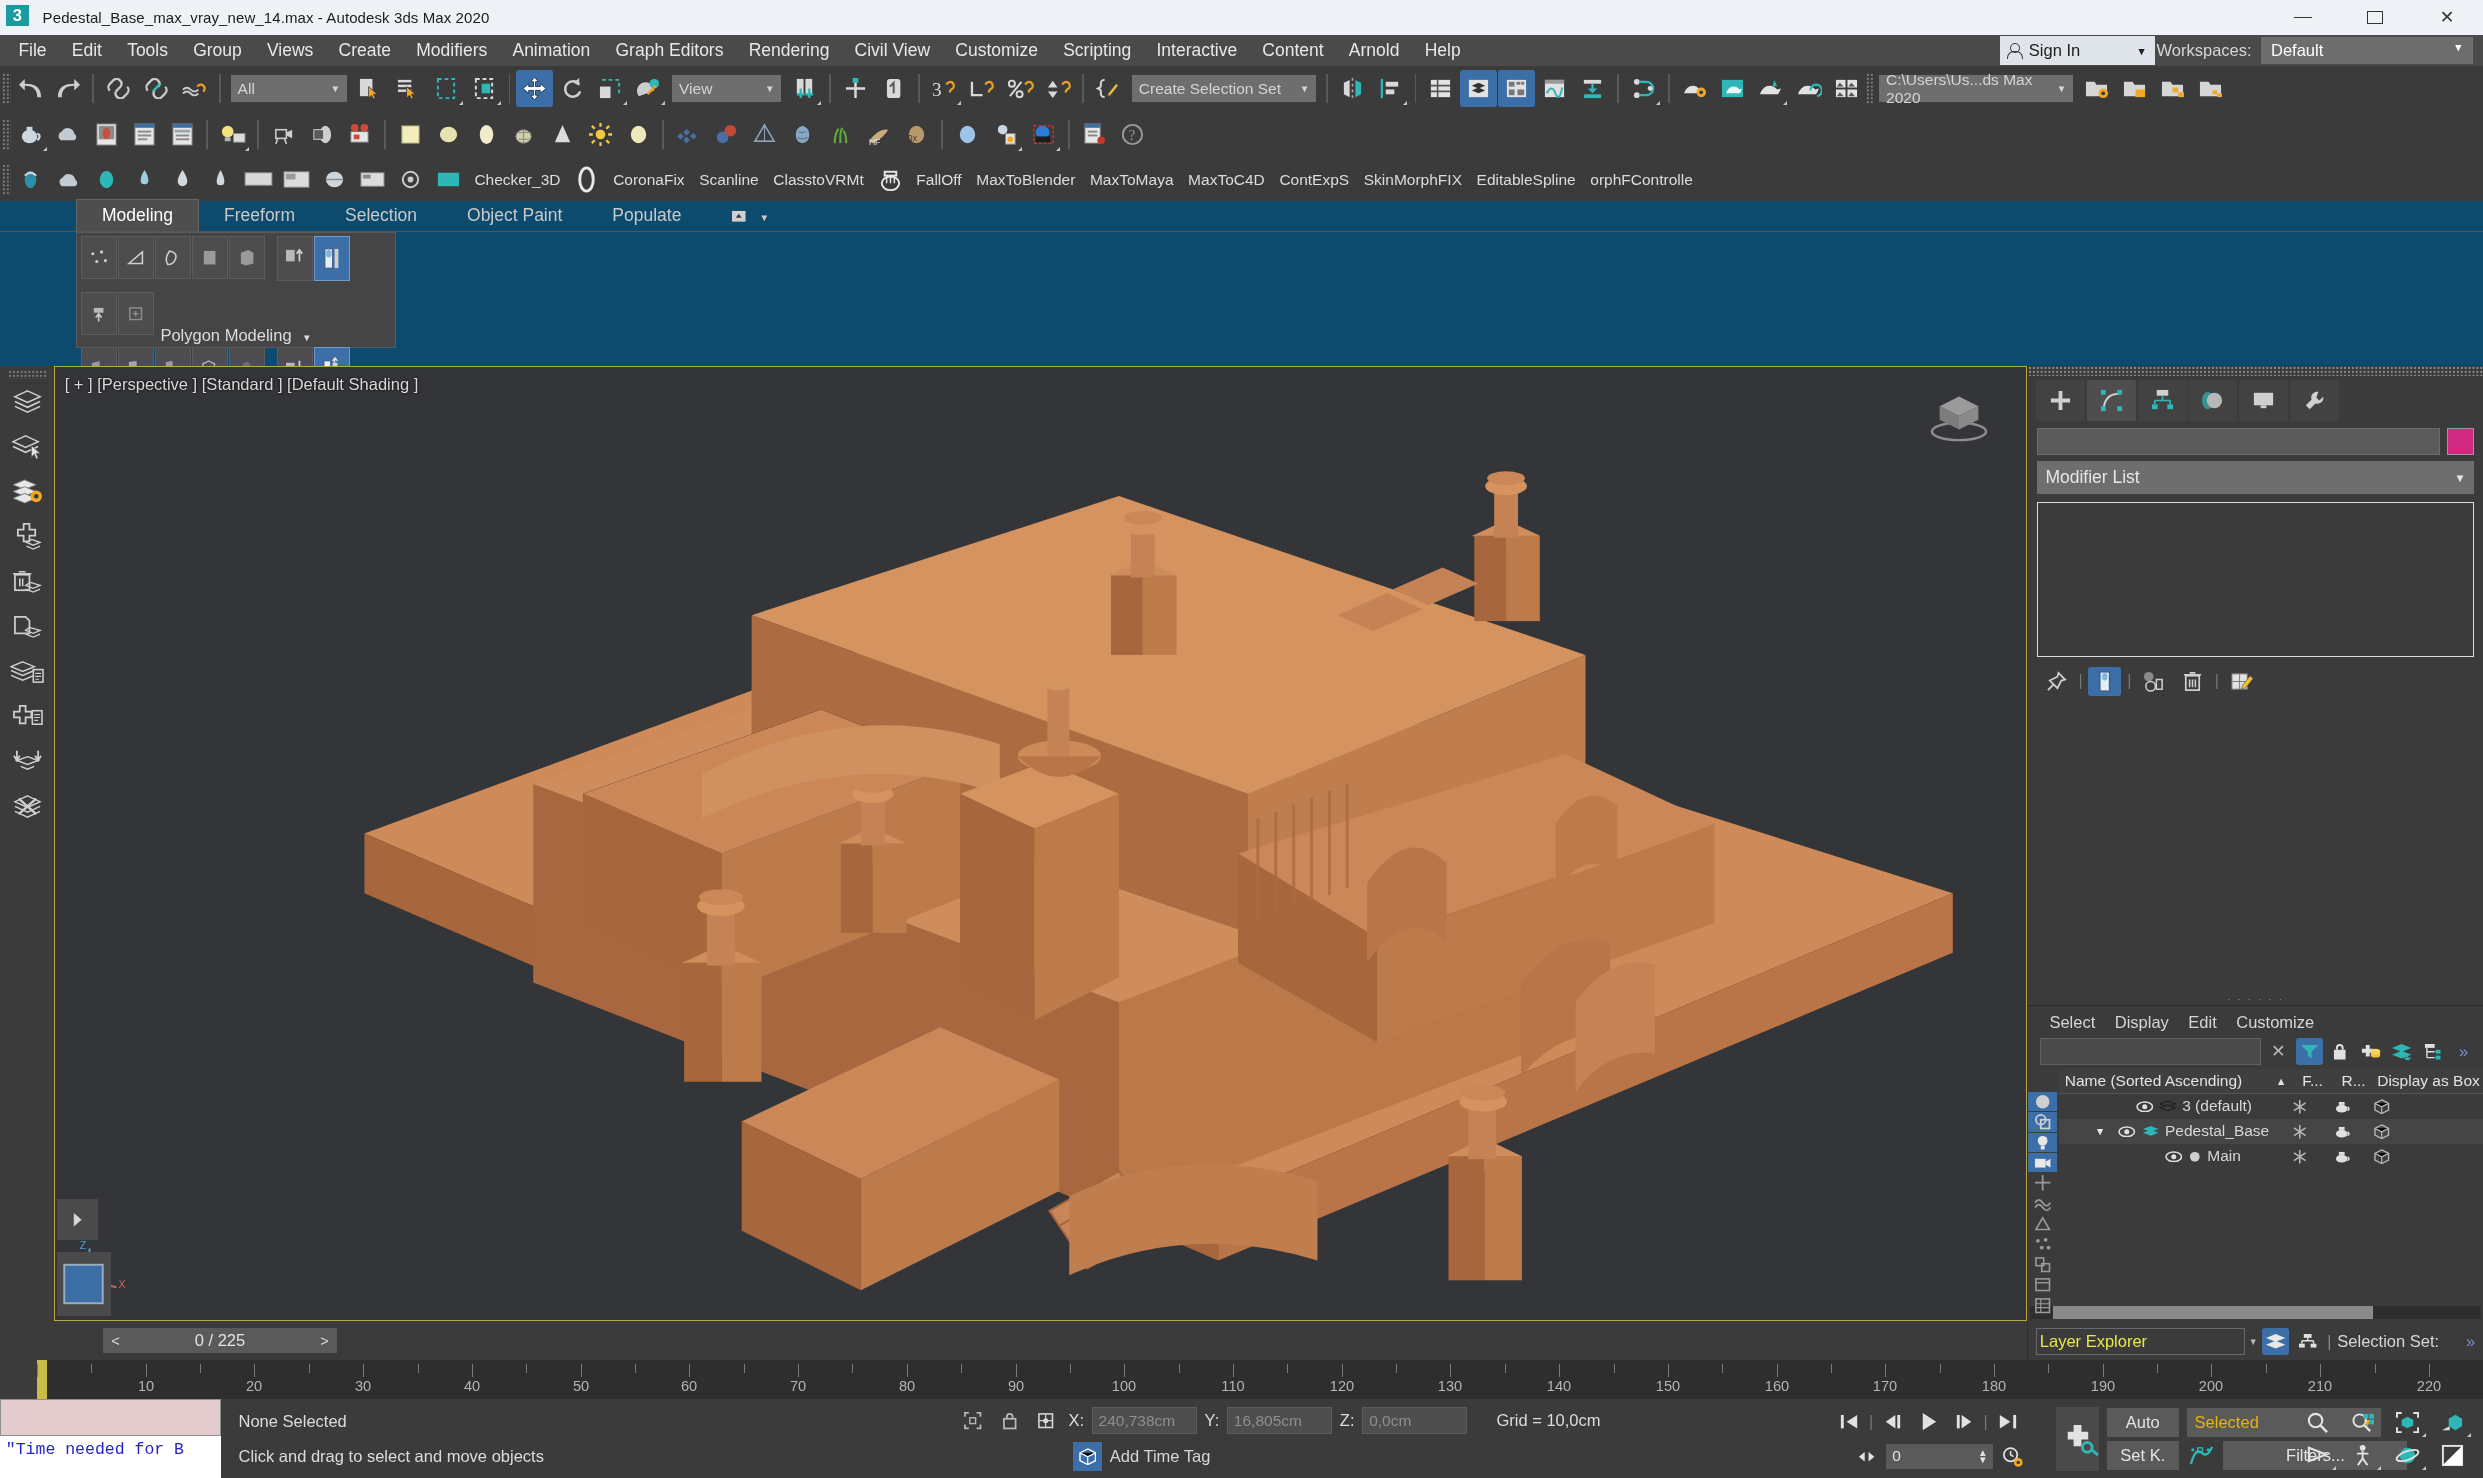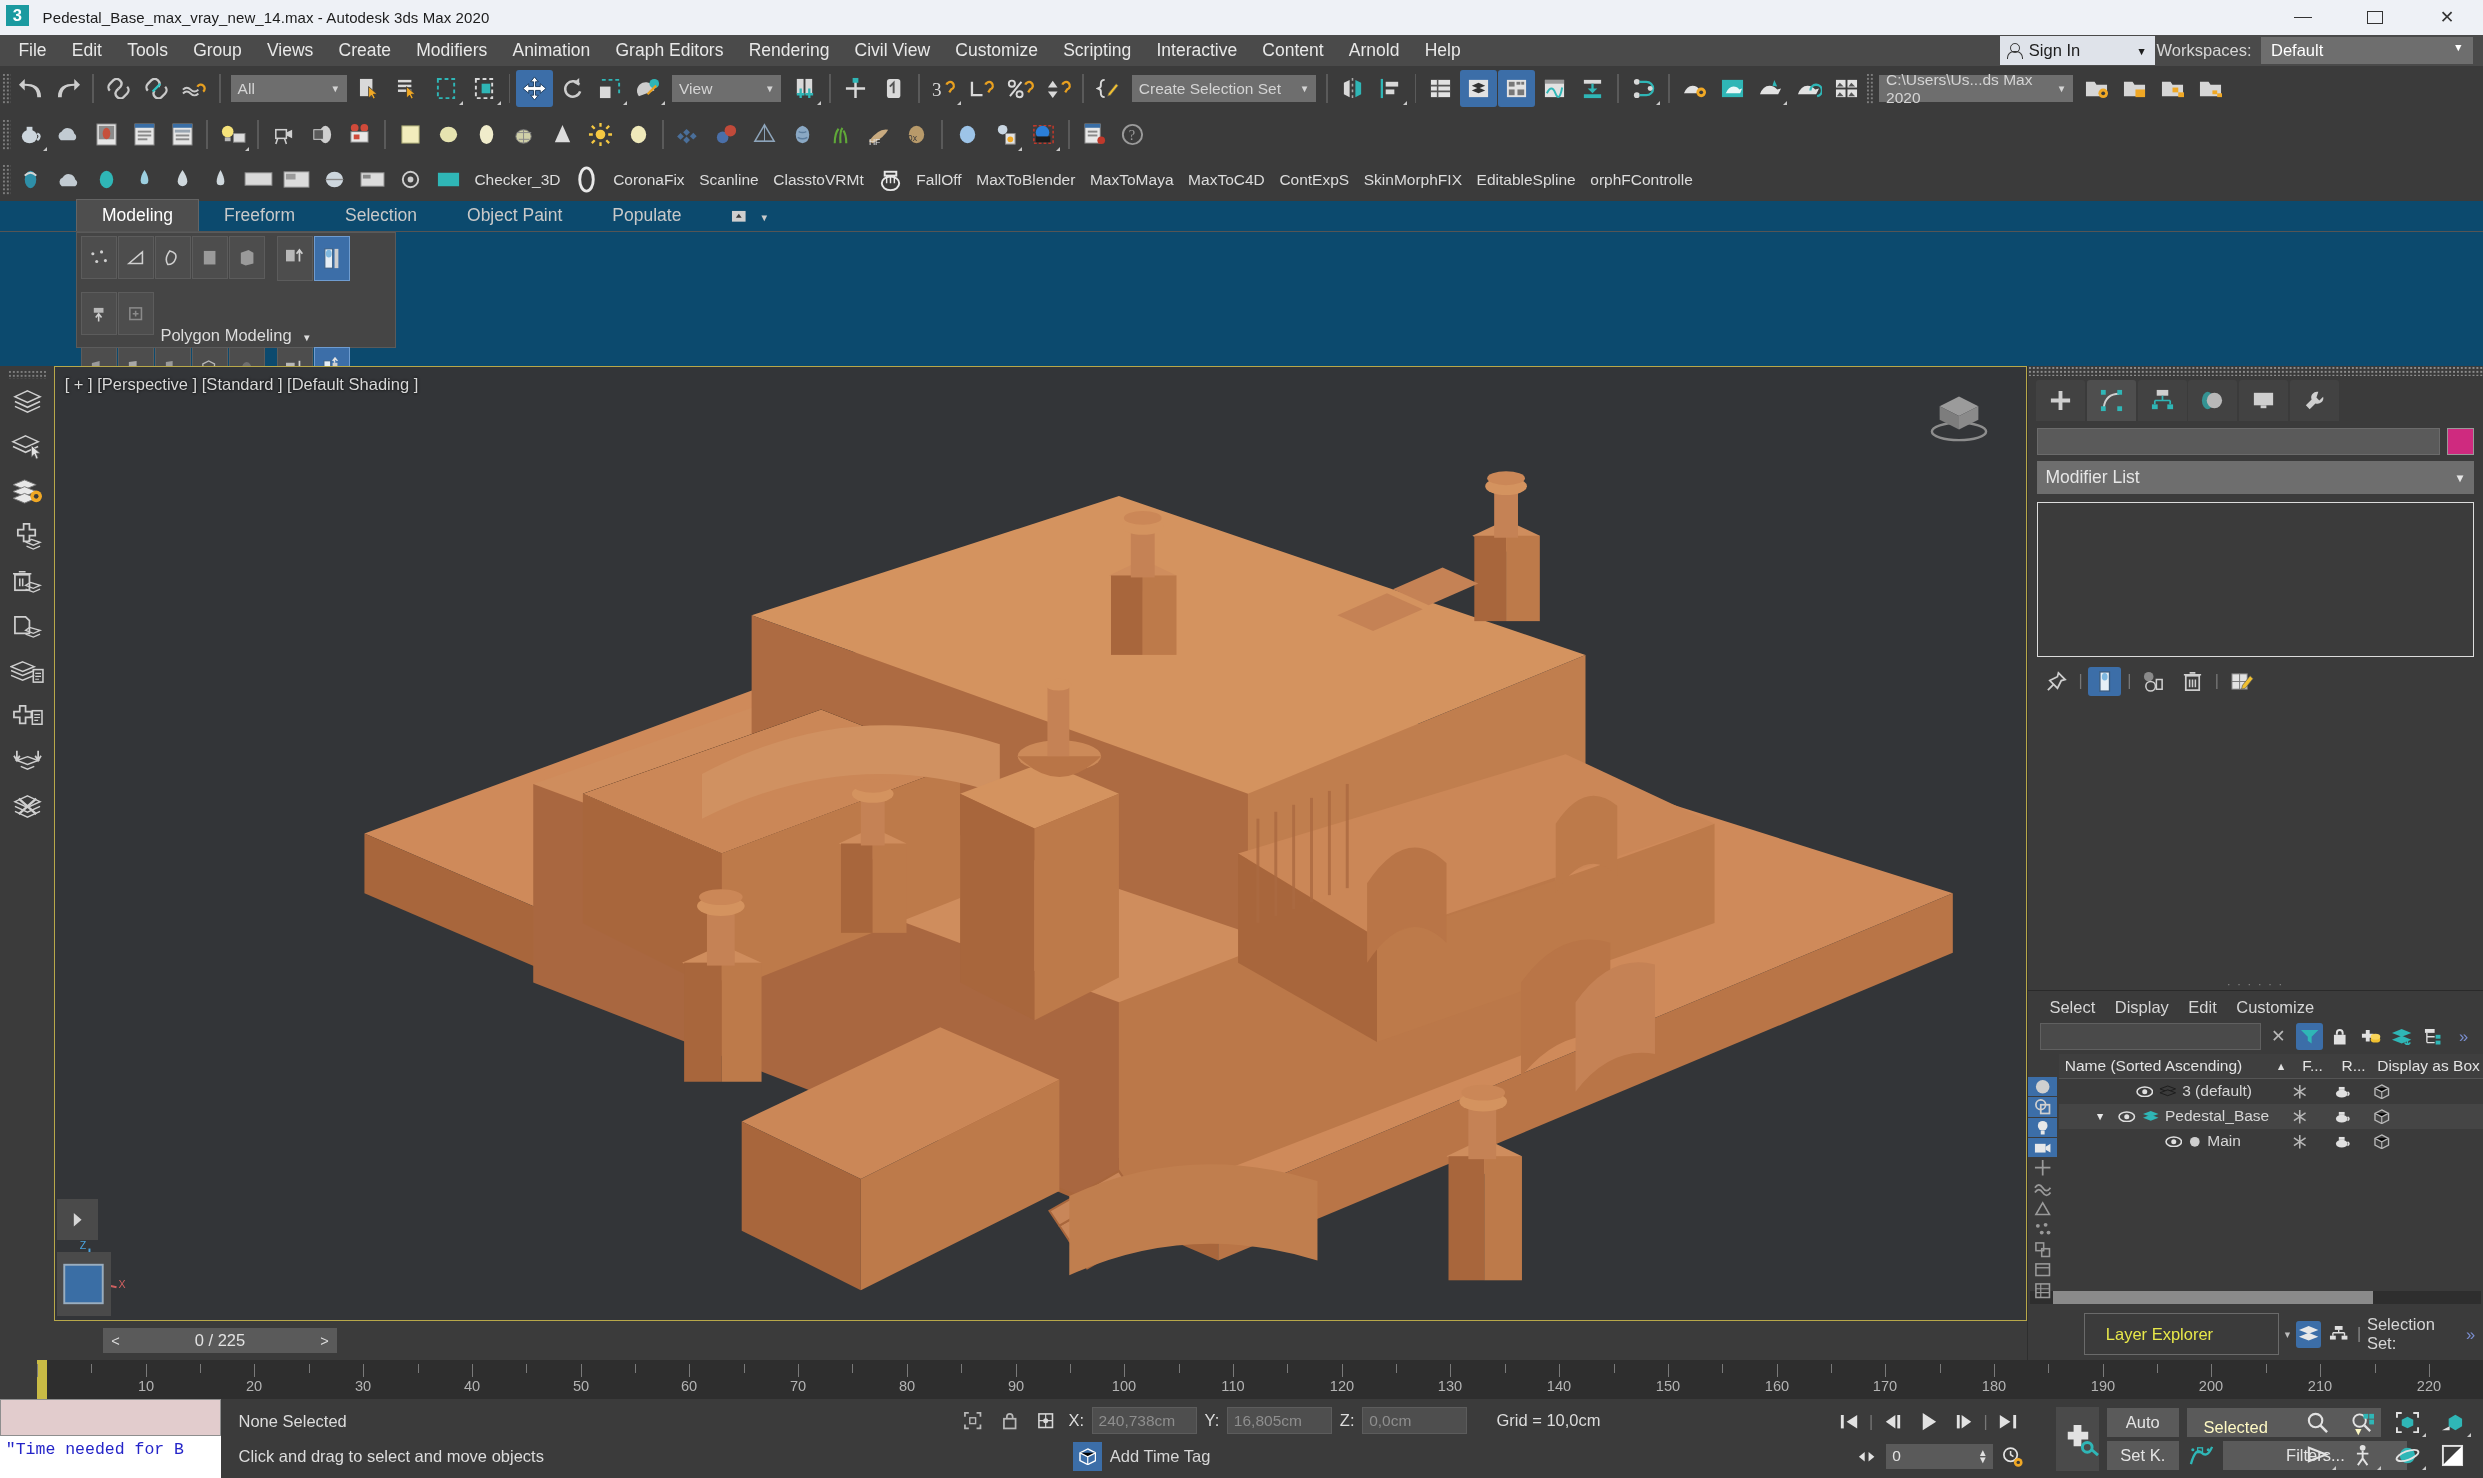--- a/index.html
+++ b/index.html
@@ -140,22 +140,22 @@
      align-items:center; border-bottom:1px solid #555;}
   .lex-row{ display:flex; height:25px; align-items:center; font-size:15.5px;}
   .lex-row.alt{ background:#454545;}
   .c-name{ flex:1; display:flex; align-items:center; gap:5.8px; padding-left:5.8px; min-width:0;justify-content:center;}
   .c-f{ width:41px; text-align:center;}
   .c-r{ width:41px; text-align:center;}
   .c-box{ width:109px; text-align:center;}
   .lex-hscroll{ height:13.6px; background:#2e2e2e; margin:3.9px 1.9px;}
   .lex-hthumb{ height:13.6px; width:320px; background:#8a8a8a; margin-left:23px;}
   .lex-foot{ display:flex; align-items:center; gap:5.8px; padding:4.9px 7.8px; }
-  .lex-combo{ width:209px;height:42px; background:#3b3b3b; border:1px solid #6a6a6a;
-     display:flex; align-items:center; padding:0 21px; color:#e8e84a; font-size:16.5px;margin-left:48px;}
+  .lex-combo{ width:209px;height:27px; background:#3b3b3b; border:1px solid #6a6a6a;
+     display:flex; align-items:center; padding:0 3px; color:#e8e84a; font-size:16.5px;}
   .lex-dot{ font-size:10.7px; color:#bbb;}
 
   
   .statusarea{ flex:0 0 auto; background:#3b3b3b; }
   .ruler{ height:39px; background:#2e2e2e; position:relative; overflow:hidden; margin-left:37px;}
   .ruler .tick{ position:absolute; top:3.9px; width:1px; height:11.6px; background:#7a7a7a;}
   .ruler .lbl{ position:absolute; top:17.5px; font-size:14.6px; color:#b4b4b4; transform:translateX(-50%);}
   .ruler .playhead{ position:absolute; top:0; width:9.7px; height:39px; background:#c9bb45;}
   .statusbar{ display:flex; height:80px; align-items:stretch;}
   .st-left{ width:221px; display:flex; flex-direction:column;}
@@ -176,22 +176,22 @@
   .st-play{ width:223px; display:flex; flex-direction:column; justify-content:center; gap:5.8px; }
   .pl-row{ display:flex; align-items:center; gap:2.9px;}
   .pbtn2{ width:33px;height:29px;display:flex;align-items:center;justify-content:center;}
   .spin{ width:107px;height:25px;background:#5a5a5a;color:#e2e2e2;font-size:15.5px;
      display:flex;align-items:center;padding:0 5.8px;}
   .st-key{ width:233px; display:flex; align-items:center; gap:7.8px;}
   .keybig{ width:72px;height:64px;background:#4a4a4a;display:flex;align-items:center;justify-content:center;}
   .kcol{ display:flex;flex-direction:column;gap:4.9px;}
   .kbtn{ width:72px;height:29px;background:#5a5a5a;color:#e4e4e4;font-size:16.5px;
      display:flex;align-items:center;justify-content:center;}
-  .ksel{ width:194px;height:29px;background:#5a5a5a;color:#fef9c3;font-size:16.5px;
-     display:flex;align-items:flex-end;padding:0 17px;}
+  .ksel{ width:194px;height:29px;background:#5a5a5a;color:#eab308;font-size:16.5px;
+     display:flex;align-items:center;padding:0 8px;}
   .ksel .cv{ margin-left:auto; font-size:10.7px;}
   .kfilters{ width:184px;height:29px;background:#5a5a5a;color:#e4e4e4;font-size:16.5px;
      display:flex;align-items:center;justify-content:center;}
   .st-nav{ width:194px; display:flex; flex-wrap:wrap; align-content:center; padding-left:5.8px;}
   .nbtn{ width:45px;height:33px;display:flex;align-items:center;justify-content:center;position:relative;}
   .nbtn.flyout::after{ content:""; position:absolute; right:3.9px; bottom:1.9px;
      border-left:4.9px solid transparent; border-bottom:4.9px solid #c8c8c8;}
 </style>
 </head>
 <body>

